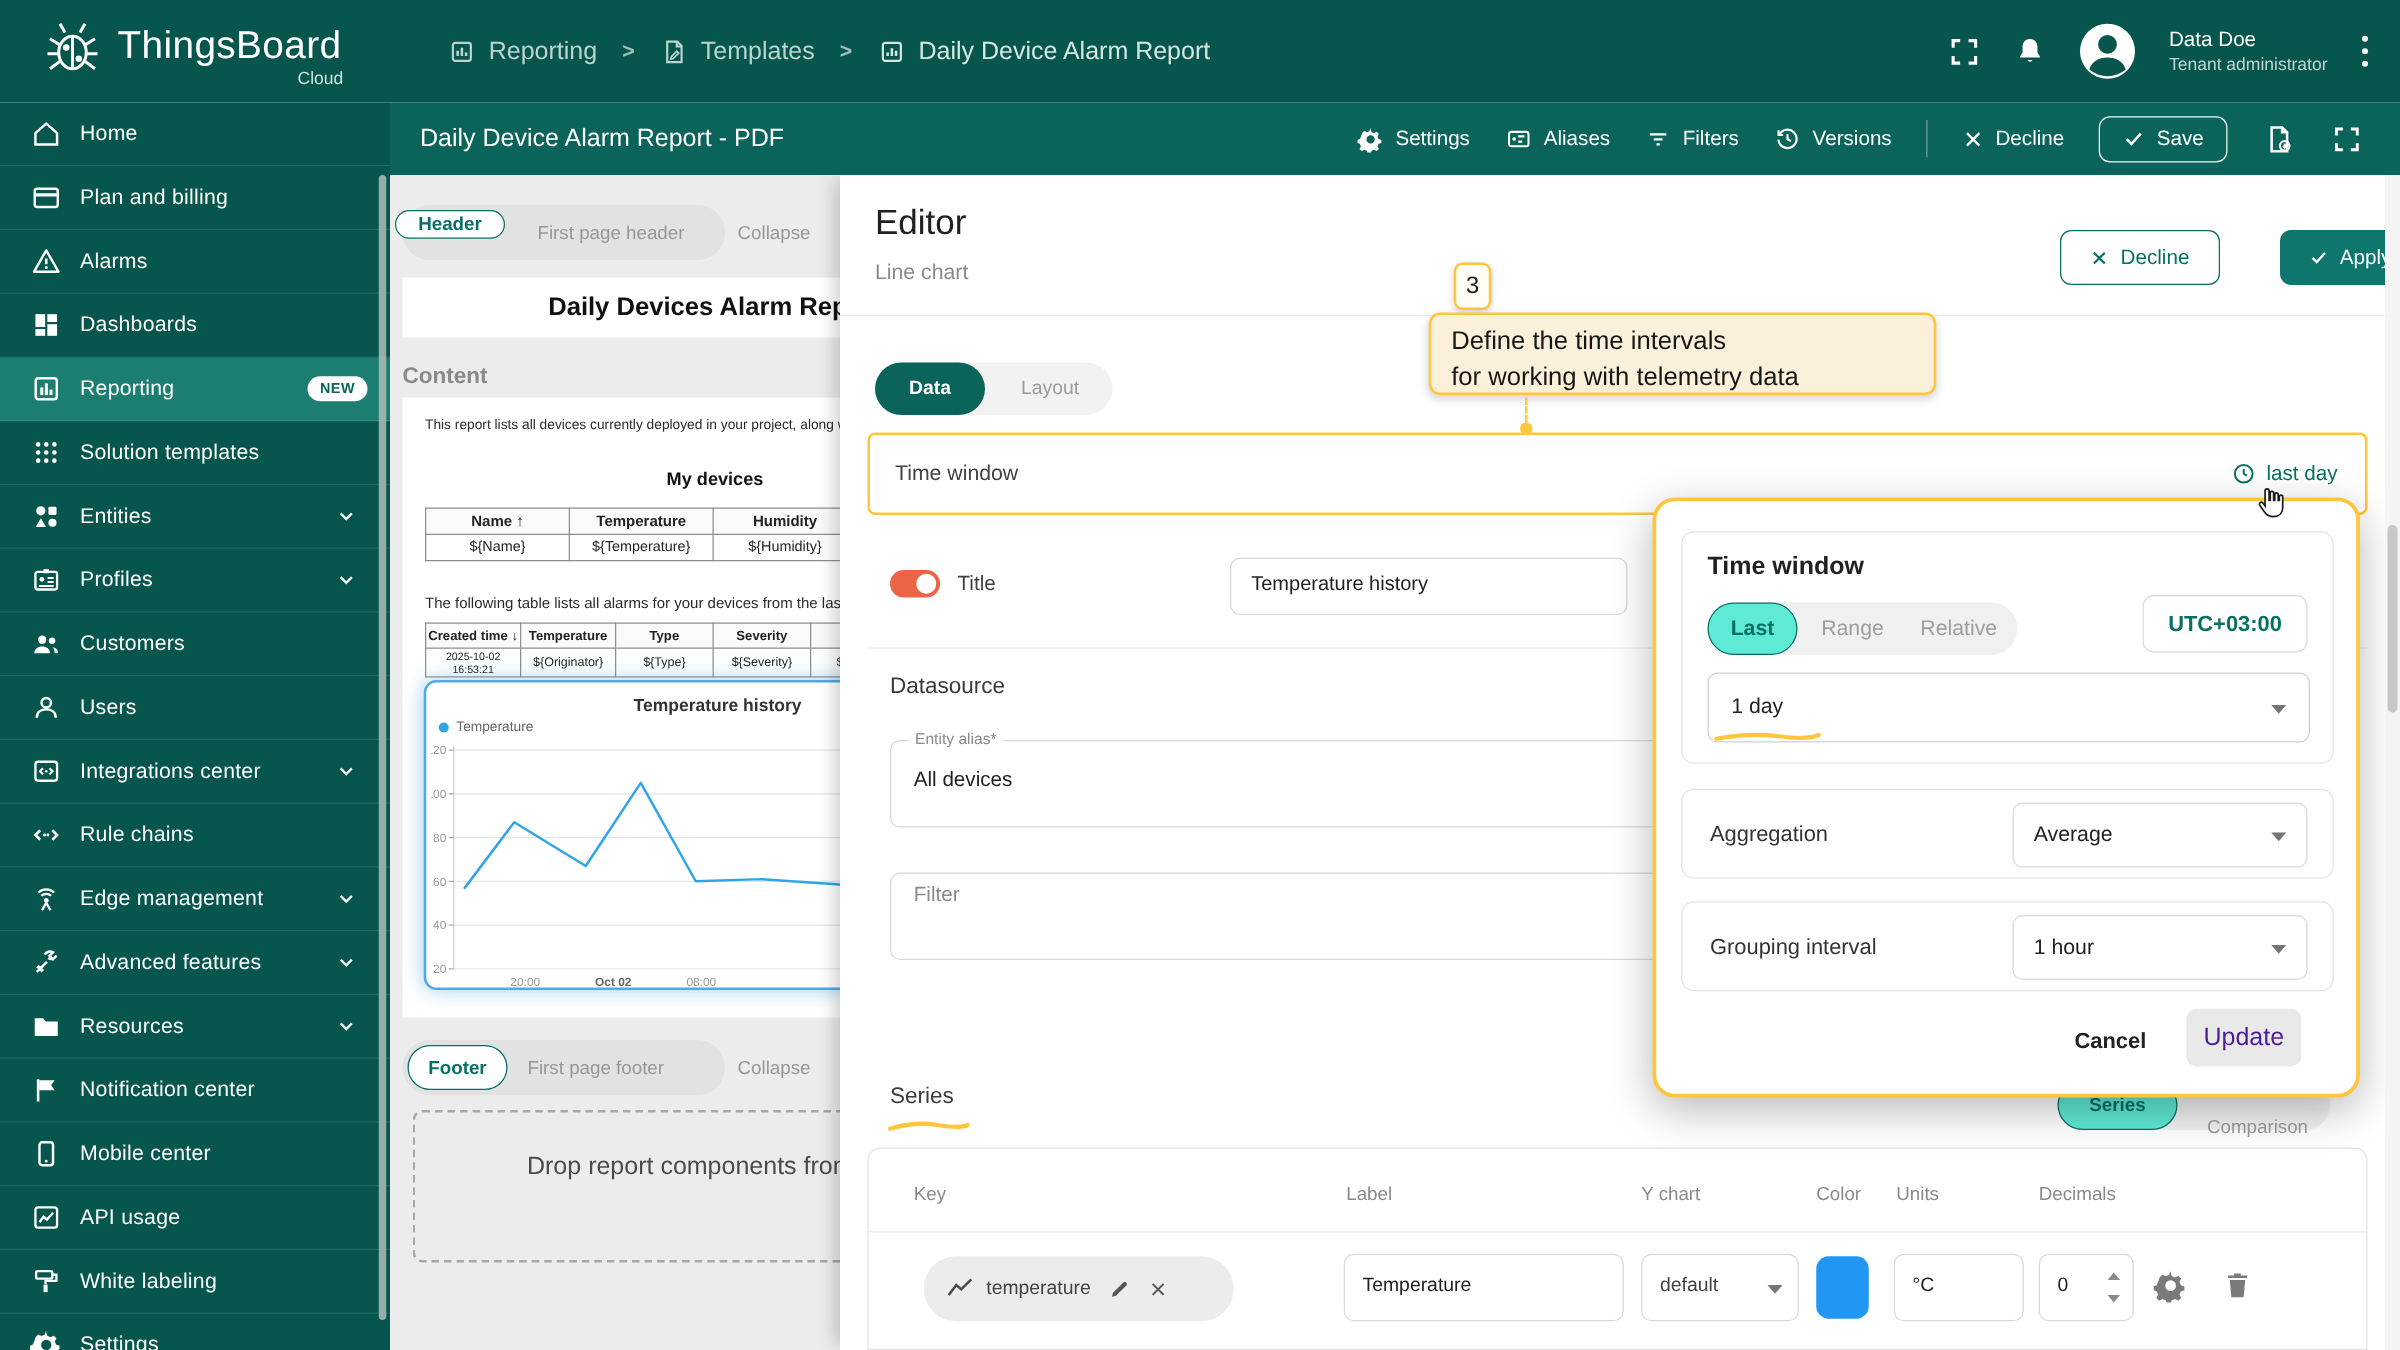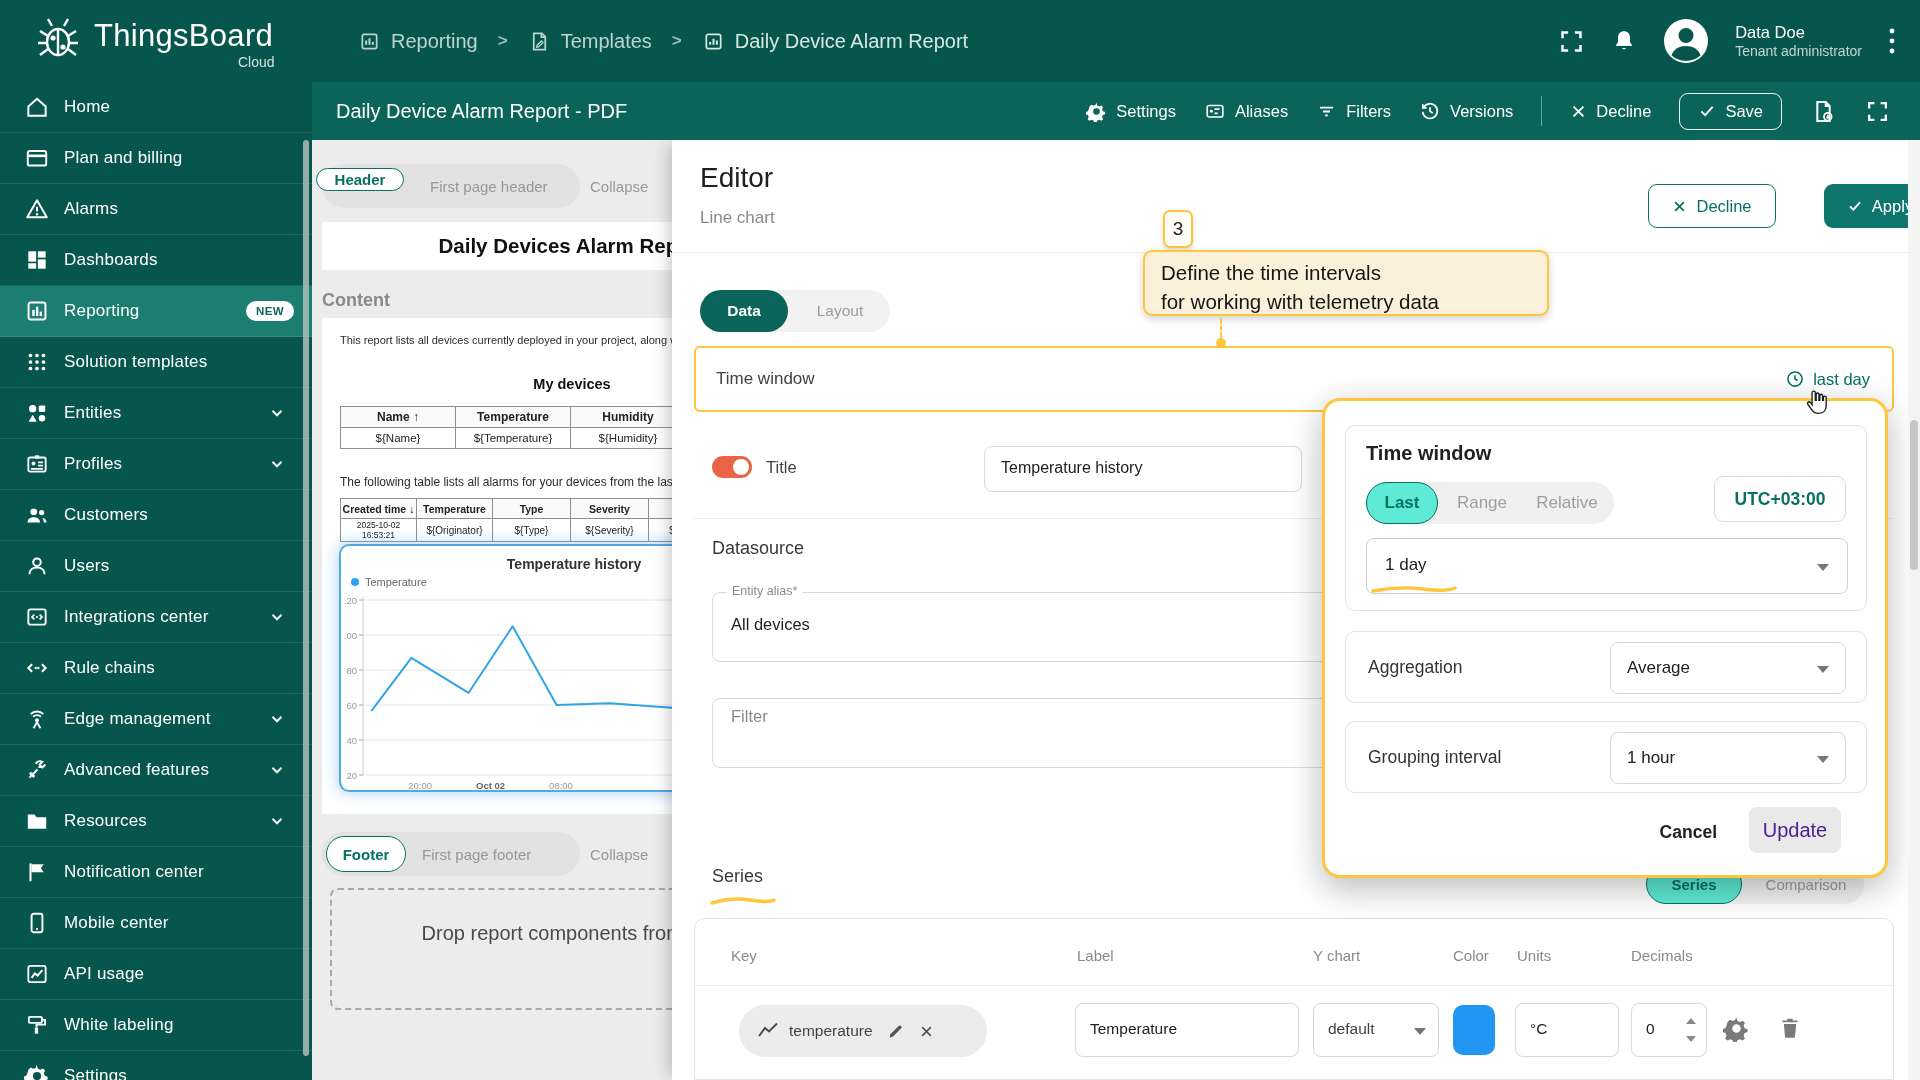--- a/index.html
+++ b/index.html
@@ -627,21 +627,21 @@
       <div style="margin:8px 0 0 18px;font-size:16.5px;color:#8A8A8A;">Filter</div>
     </div>
 
     <div class="e-abs sec-head" style="left:40px;top:726px;">Series</div>
     <svg class="e-abs" style="left:38px;top:756px;" width="66" height="10" viewBox="0 0 66 10">
       <path d="M2 7 Q 22 1 40 4 T 64 4" stroke="#FFC53D" stroke-width="3.4" fill="none" stroke-linecap="round"></path>
     </svg>
 
     <div class="e-abs seg-track" style="left:974px;top:724px;width:218px;height:40px;"></div>
     <div class="e-abs pill-sel" style="left:974px;top:724px;width:96px;height:40px;font-size:15px;">Series</div>
-    <div class="e-abs seg-gray" style="left:1078px;top:724px;width:112px;height:40px;font-size:15px;">Comparison</div>
+    <div class="e-abs seg-gray" style="left:1078px;top:741px;width:112px;height:40px;font-size:15px;">Comparison</div>
 
     <div class="e-abs" style="left:22px;top:778px;width:1200px;height:162px;border:1.4px solid #E3E3E3;border-radius:10px 10px 0 0;">
       <span class="e-abs th-label" style="left:36px;top:28px;">Key</span>
       <span class="e-abs th-label" style="left:382px;top:28px;">Label</span>
       <span class="e-abs th-label" style="left:618px;top:28px;">Y chart</span>
       <span class="e-abs th-label" style="left:758px;top:28px;">Color</span>
       <span class="e-abs th-label" style="left:822px;top:28px;">Units</span>
       <span class="e-abs th-label" style="left:936px;top:28px;">Decimals</span>
       <div class="e-abs hdiv" style="left:0;top:66px;width:1198px;"></div>
 

